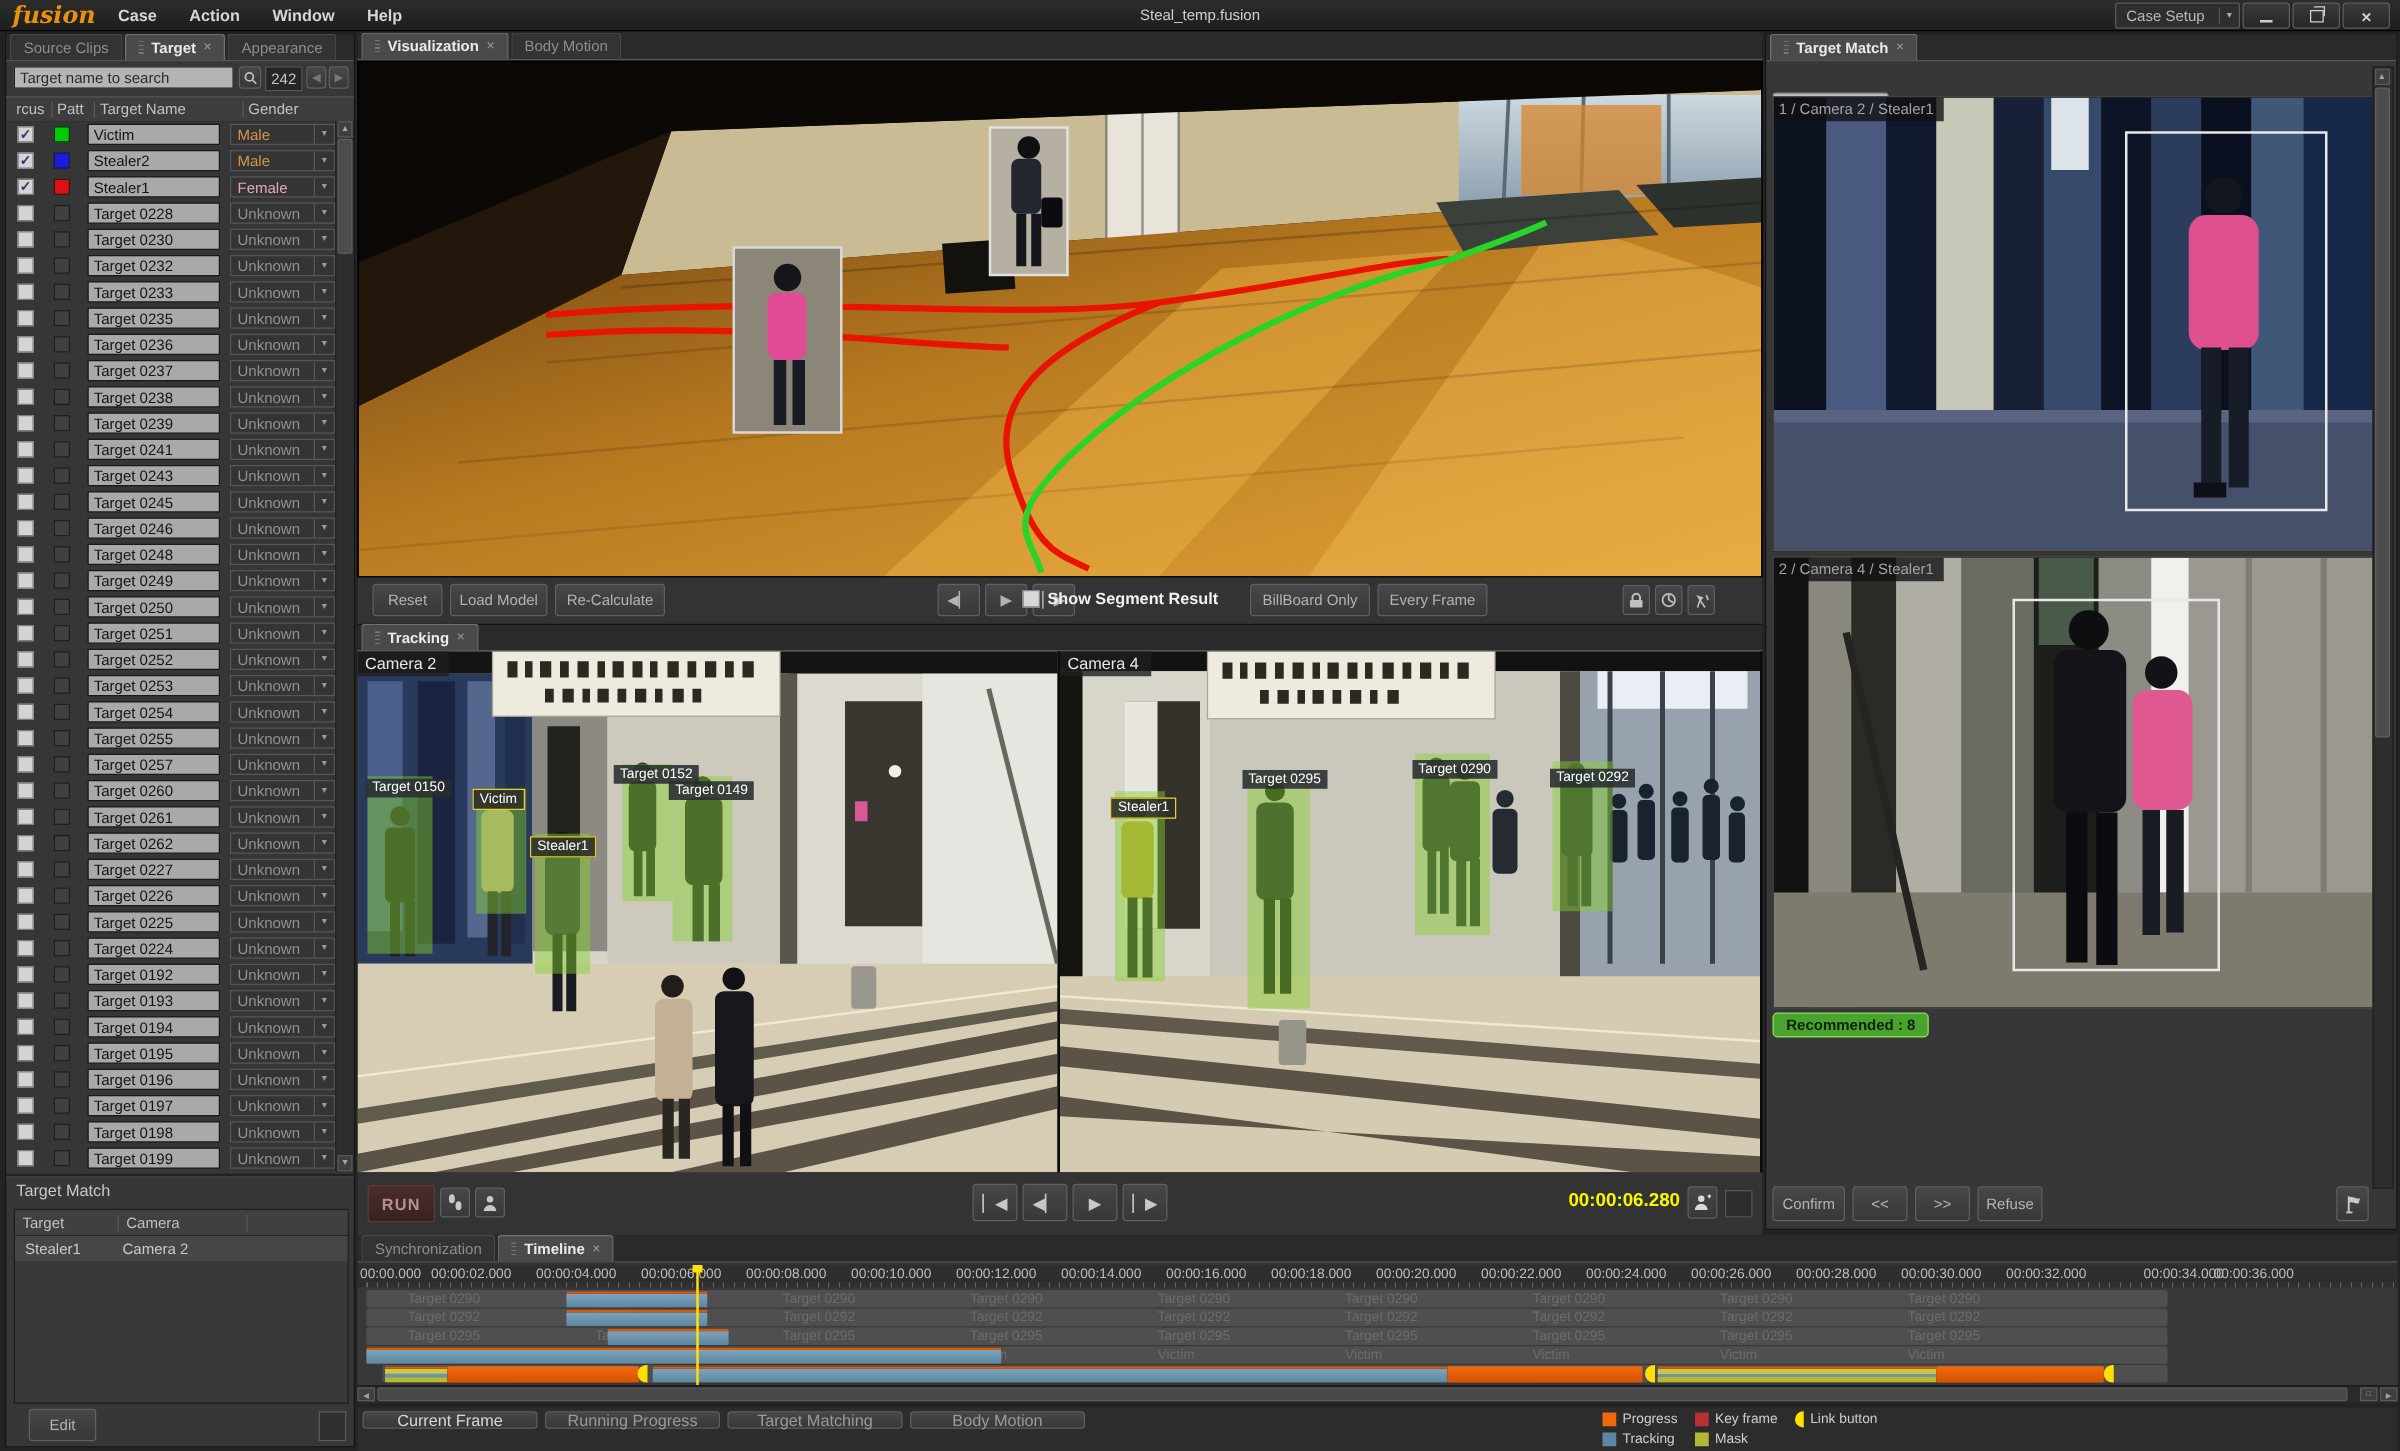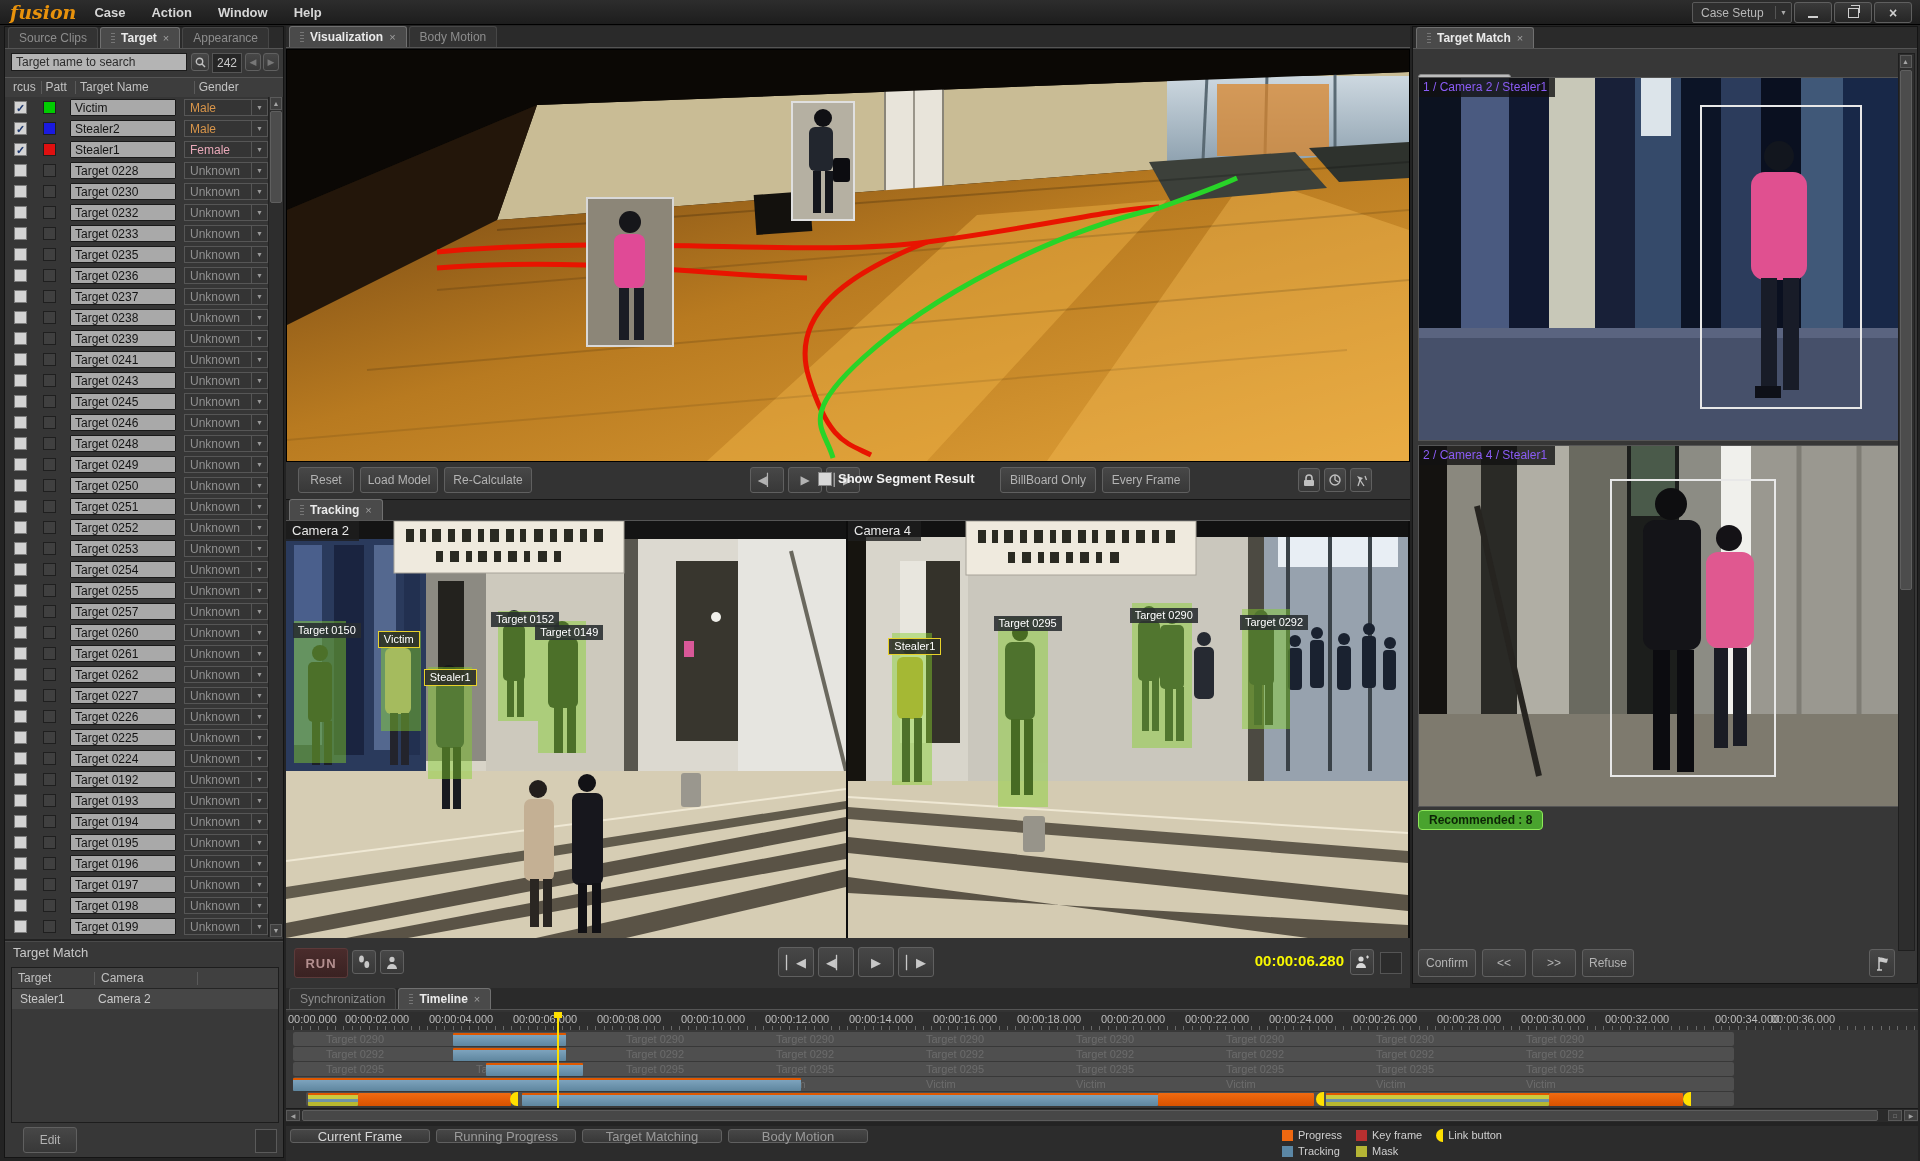--- a/index.html
+++ b/index.html
@@ -135,37 +135,38 @@
   .lg-crescent{width:7px;height:13px;background:#ffe000;border-radius:7px 0 0 7px;}
 
   
   #right-panel{left:1412px;top:26px;width:506px;height:958px;background:#373737;}
   #right-tabs{left:0;top:0;width:504px;height:22px;}
   .chip-accepted{position:absolute;left:5px;top:27px;background:#bcbcbc;color:#1c1c1c;font-size:12px;font-weight:bold;
     padding:2px 10px;border-radius:3px;border:1px solid #888;margin-top:20px;}
   .chip-recommended{position:absolute;left:5px;top:783px;background:#49a32e;color:#0c2406;font-size:12px;font-weight:bold;
     padding:2px 10px;border-radius:4px;border:1px solid #8ee85a;}
   .match-card{position:absolute;left:5px;width:496px;background:#000;border:1px solid #555;box-sizing:border-box;overflow:hidden;}
-  .card-caption{position:absolute;left:0;top:0;background:rgba(18,18,18,.8);color:#8b5cf6;font-size:12px;padding:2px 8px 3px 4px;z-index:2;}
+  .card-caption{position:absolute;left:0;top:0;background:rgba(18,18,18,.8);color:#a3a3a3;font-size:12px;padding:2px 8px 3px 4px;z-index:2;}
   #right-scroll{position:absolute;right:2px;top:26px;width:15px;height:896px;background:#2d2d2d;border:1px solid #1f1f1f;}
   .rp-btn{position:absolute;top:922px;height:28px;font-size:12px;}
   #flag-btn{position:absolute;right:22px;top:922px;width:26px;height:28px;}
 
   svg{display:block;}
 </style>
 </head>
 <body>
 <div id="app">
 
 <div id="menubar">
   <span id="logo">fusion</span>
   <span class="menu-item">Case</span>
   <span class="menu-item">Action</span>
   <span class="menu-item">Window</span>
   <span class="menu-item">Help</span>
+  <span id="win-title">Steal_temp.fusion</span>
   <div id="case-setup">
     <span>Case Setup</span>
     <span class="sep"></span>
     <span style="font-size:7px;color:#aaa;">▼</span>
   </div>
   <div class="win-btns">
     <div class="win-btn">
           <span class="glyph-min"></span>
         </div>
     <div class="win-btn">

